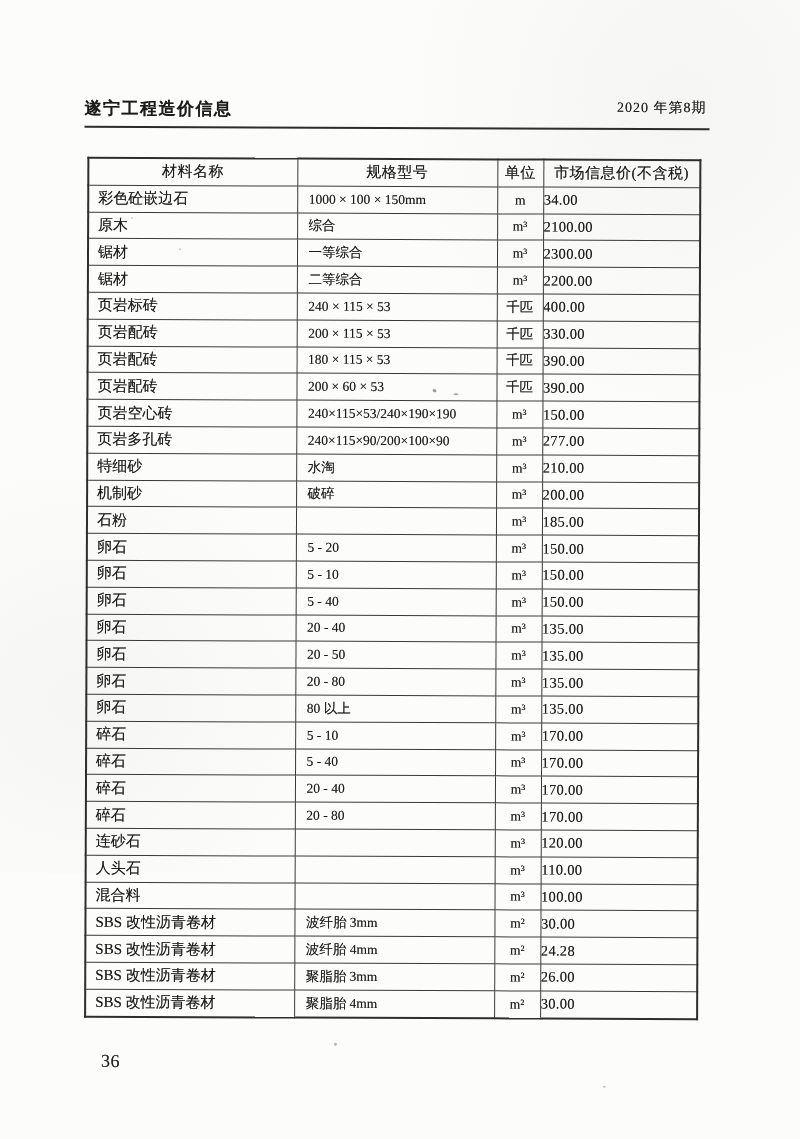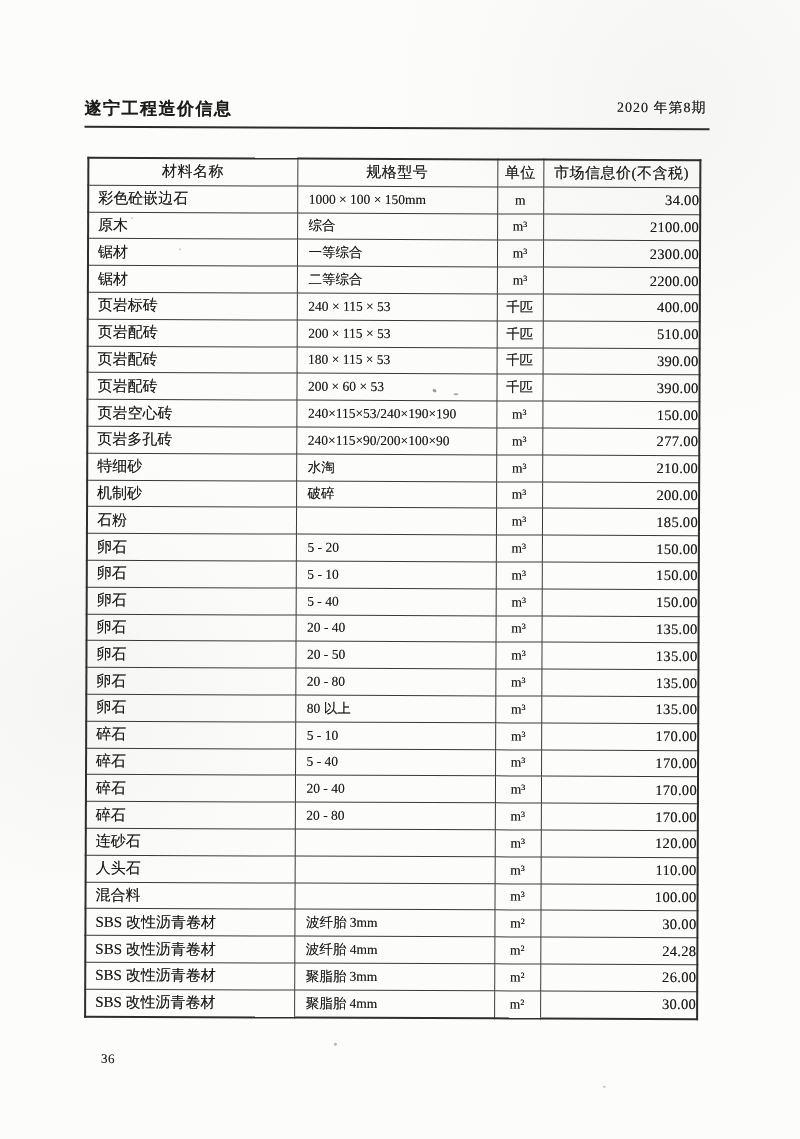--- a/index.html
+++ b/index.html
@@ -57,25 +57,25 @@
   }
   .price-table th {
     font-weight: normal;
     font-size: 15px;
     text-align: center;
     letter-spacing: 0.5px;
   }
   td.c-name  { text-align: left; padding-left: 9px;  font-size: 15px; white-space: nowrap; }
   td.c-spec  { text-align: left; padding-left: 11px; font-size: 13.5px; white-space: nowrap; }
   td.c-unit  { text-align: center; font-size: 13.5px; }
-  td.c-price { text-align: right; font-size: 14.5px; letter-spacing: 0.3px; }
+  td.c-price { text-align: left; font-size: 14.5px; letter-spacing: 0.3px; }
   .page-footer {
     position: absolute;
     left: 105px; top: 1052px;
-    font-size: 13px; letter-spacing: 0.5px; color: #242424;
+    font-size: 18px; letter-spacing: 0.5px; color: #242424;
     display: flex; align-items: baseline; gap: 10px;
   }
   .speck { position: absolute; border-radius: 50%; background: rgba(40,40,40,0.35); }
   .speck.s1 { left: 434px; top: 389px; width: 4px; height: 3px; transform: rotate(30deg); background: rgba(40,40,40,0.45); }
   .speck.s2 { left: 455px; top: 393px; width: 5px; height: 2px; background: rgba(40,40,40,0.4); }
   .speck.s3 { left: 338px; top: 1043px; width: 3px; height: 3px; }
   .speck.s4 { left: 180px; top: 249px; width: 2px; height: 2px; background: rgba(40,40,40,0.25); }
   .speck.s5 { left: 132px; top: 218px; width: 2px; height: 2px; background: rgba(40,40,40,0.2); }
   .speck.s6 { left: 607px; top: 1085px; width: 3px; height: 2px; background: rgba(40,40,40,0.25); }
 </style>
@@ -135,21 +135,21 @@
           <tr>
             <td class="c-name">页岩标砖</td>
             <td class="c-spec">240 × 115 × 53</td>
             <td class="c-unit">千匹</td>
             <td class="c-price">400.00</td>
           </tr>
           <tr>
             <td class="c-name">页岩配砖</td>
             <td class="c-spec">200 × 115 × 53</td>
             <td class="c-unit">千匹</td>
-            <td class="c-price">510.00</td>
+            <td class="c-price">330.00</td>
           </tr>
           <tr>
             <td class="c-name">页岩配砖</td>
             <td class="c-spec">180 × 115 × 53</td>
             <td class="c-unit">千匹</td>
             <td class="c-price">390.00</td>
           </tr>
           <tr>
             <td class="c-name">页岩配砖</td>
             <td class="c-spec">200 × 60 × 53</td>

